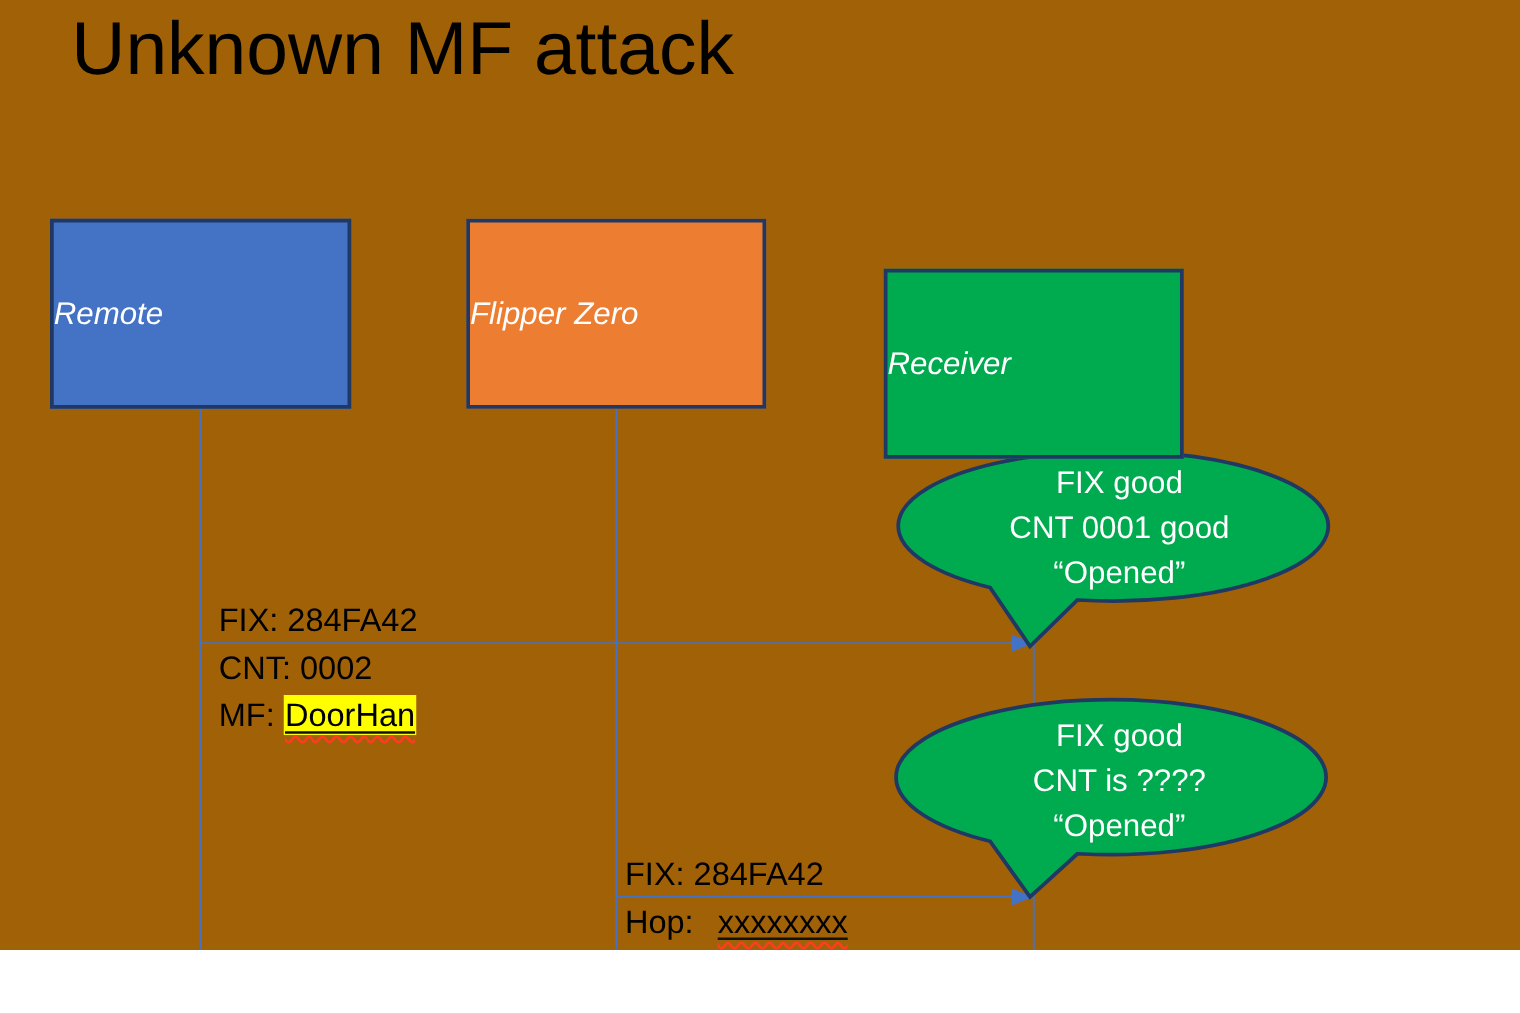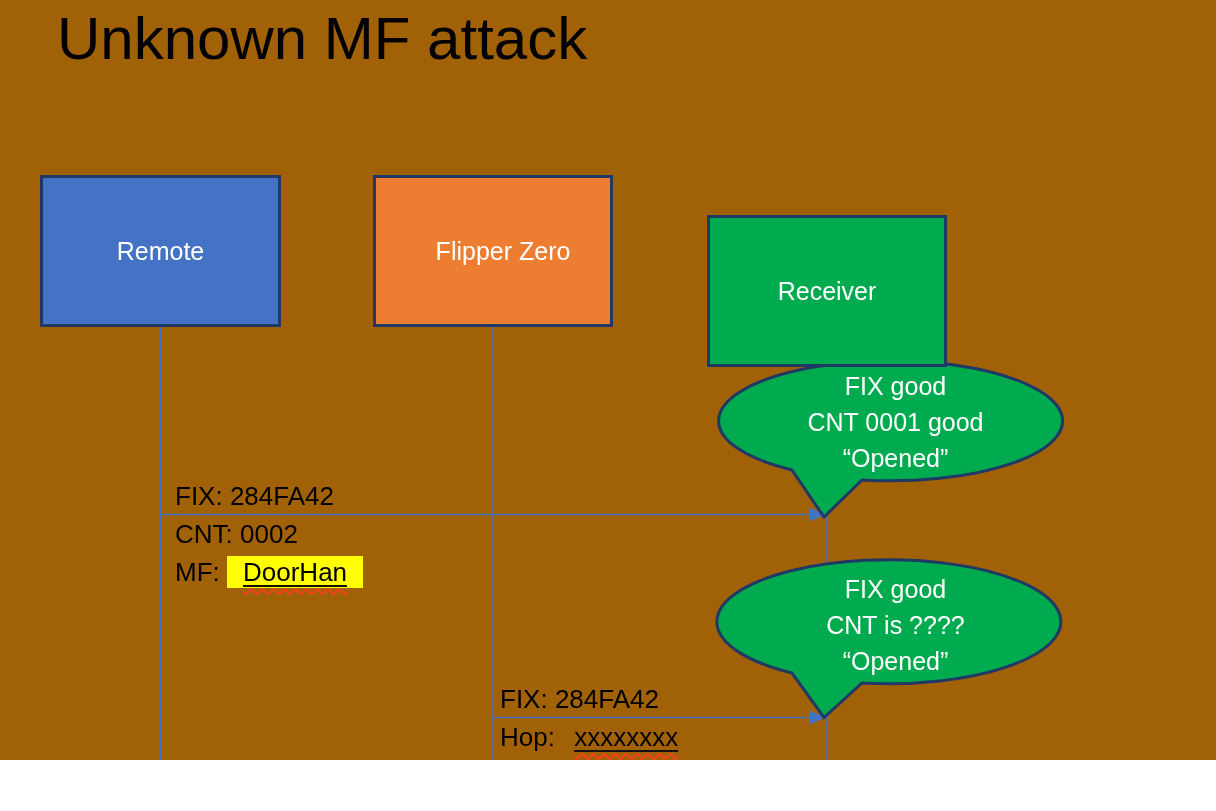--- a/index.html
+++ b/index.html
@@ -21,22 +21,22 @@
     white-space: nowrap;
   }
   .actor {
     position: absolute;
     top: 175px;
     height: 152px;
     box-sizing: border-box;
     border: 3px solid #1F3864;
     display: flex;
     align-items: center;
-    justify-content: center;
     z-index: 2;
+    font-style: italic;
   }
   .actor .actor-label {
     color: #ffffff;
     font-size: 25px;
     white-space: nowrap;
   }
   #actor-remote   { left: 40px;  width: 241px; }
   #actor-flipper  { left: 373px; width: 240px; }
   #actor-receiver { left: 707px; width: 240px; }
 
@@ -65,21 +65,21 @@
     position: absolute;
     z-index: 3;
     font-size: 26px;
     line-height: 38px;
     color: #000000;
     white-space: nowrap;
   }
   #msg1 { left: 175px; top: 477px; }
   #msg2 { left: 500px; top: 680px; }
 
-  .hl { padding: 1px 16px; }
+  .hl { padding: 1px 1px; }
   .u-spell {
     text-decoration-line: underline;
     text-decoration-style: wavy;
     text-decoration-thickness: 2px;
     text-underline-offset: 7px;
   }
   .u-solid {
     text-decoration-line: underline;
     text-decoration-style: solid;
     text-decoration-color: #111111;
@@ -90,21 +90,21 @@
 </head>
 <body>
 
 <div class="page">
 
   <div class="slide-title">Unknown MF attack</div>
 
   <div class="actor" id="actor-remote" title="Remote" style="background-color: rgb(68, 114, 196);">
     <span class="actor-label">Remote</span>
   </div>
-  <div class="actor" id="actor-flipper" title="Flipper Zero" style="background-color: rgb(237, 125, 49); padding-left: 20px;">
+  <div class="actor" id="actor-flipper" title="Flipper Zero" style="background-color: rgb(237, 125, 49);">
     <span class="actor-label">Flipper Zero</span>
   </div>
   <div class="actor" id="actor-receiver" title="Receiver" style="background-color: rgb(0, 171, 80); margin-top: 40px;">
     <span class="actor-label">Receiver</span>
   </div>
 
   <svg class="overlay" width="1216" height="811" viewBox="0 0 1216 811">
 
     <line x1="160.5" y1="327" x2="160.5" y2="811" stroke-width="1.5" stroke="#4472C4"></line>
     <line x1="493" y1="327" x2="493" y2="811" stroke-width="1.5" stroke="#4472C4"></line>

